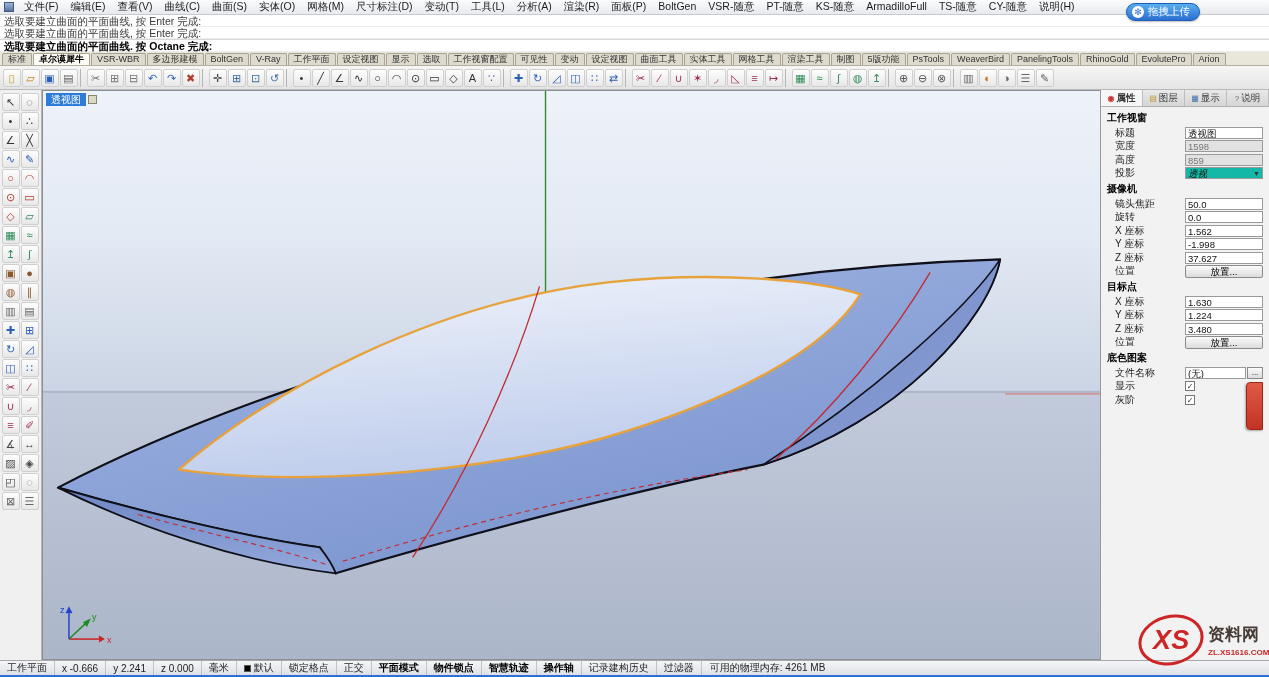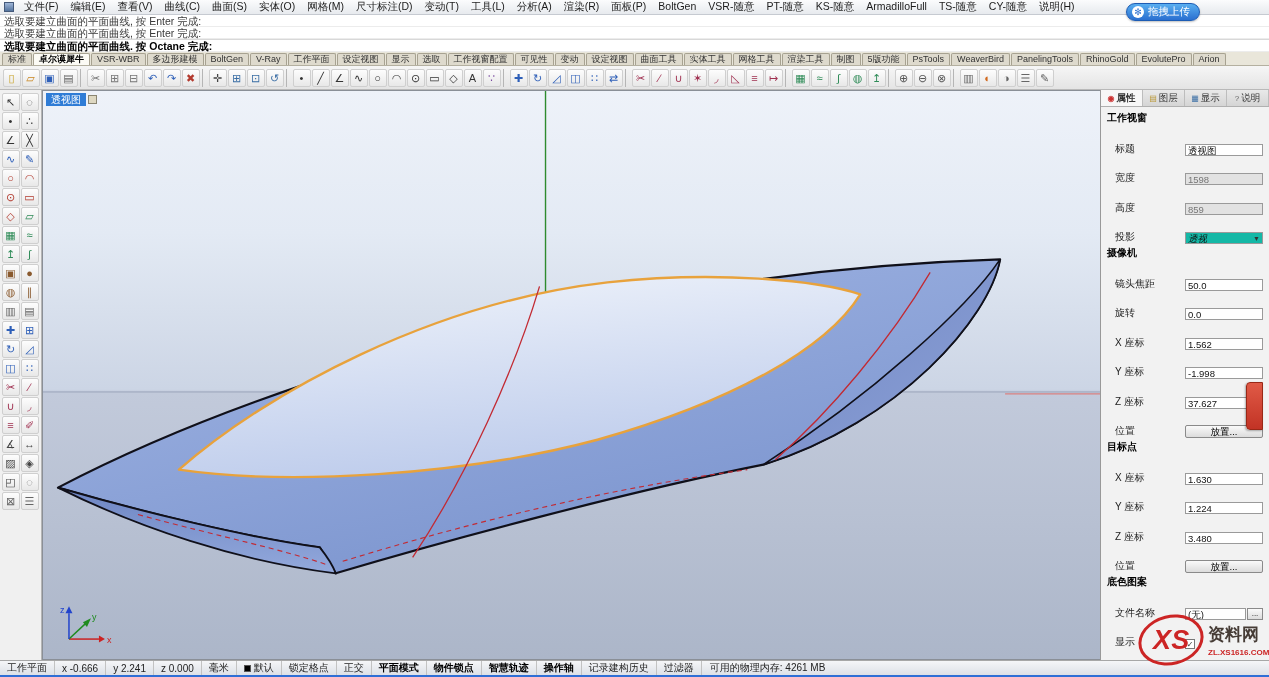--- a/index.html
+++ b/index.html
@@ -57,21 +57,21 @@
 
   
   .right-panel { width:169px; flex:none; background:#f2f2f2; border-left:1px solid #999; display:flex; flex-direction:column; }
   .panel-tabs { height:17px; display:flex; background:#d9d9d9; border-bottom:1px solid #b0b0b0; flex:none; }
   .ptab { flex:1; display:flex; align-items:center; justify-content:center; gap:2px; font-size:9.5px; color:#333;
     border-right:1px solid #bdbdbd; background:linear-gradient(#e9e9e9,#d5d5d5); cursor:pointer; white-space:nowrap; }
   .ptab.active { background:#f7f7f7; font-weight:bold; }
   .ptab-ico { font-size:8px; }
   .panel-content { flex:1; overflow:hidden; padding-top:2px; font-size:10px; }
   .sec-header { font-weight:bold; color:#000; padding:2px 4px 1px 6px; }
-  .prow { display:flex; align-items:flex-end; height:13.5px; padding:0 6px 0 14px;margin-top:16px; }
+  .prow { display:flex; align-items:center; height:13.5px; padding:0 6px 0 14px; }
   .plabel { flex:1; color:#222; white-space:nowrap; }
   .pfield { width:78px; flex:none; height:12px; line-height:11px; background:#fff; border:1px solid #9a9a9a;
     font-size:9.5px; padding:0 2px; color:#111; overflow:hidden; white-space:nowrap; }
   .pfield.pdis { background:#e2e2e2; color:#777; }
   .pfield.psel { background:#14b8a6; display:flex; justify-content:space-between; cursor:pointer;font-style:italic; }
   .psel .arr { font-size:7px; color:#333; }
   .pbtn { width:78px; flex:none; height:13px; line-height:12px; text-align:center; font-size:9.5px;
     background:linear-gradient(#fafafa,#dcdcdc); border:1px solid #8a8a8a; border-radius:2px; cursor:pointer; }
   .pfile { width:78px; flex:none; display:flex; gap:1px; }
   .pfile .pfield { width:61px; }

